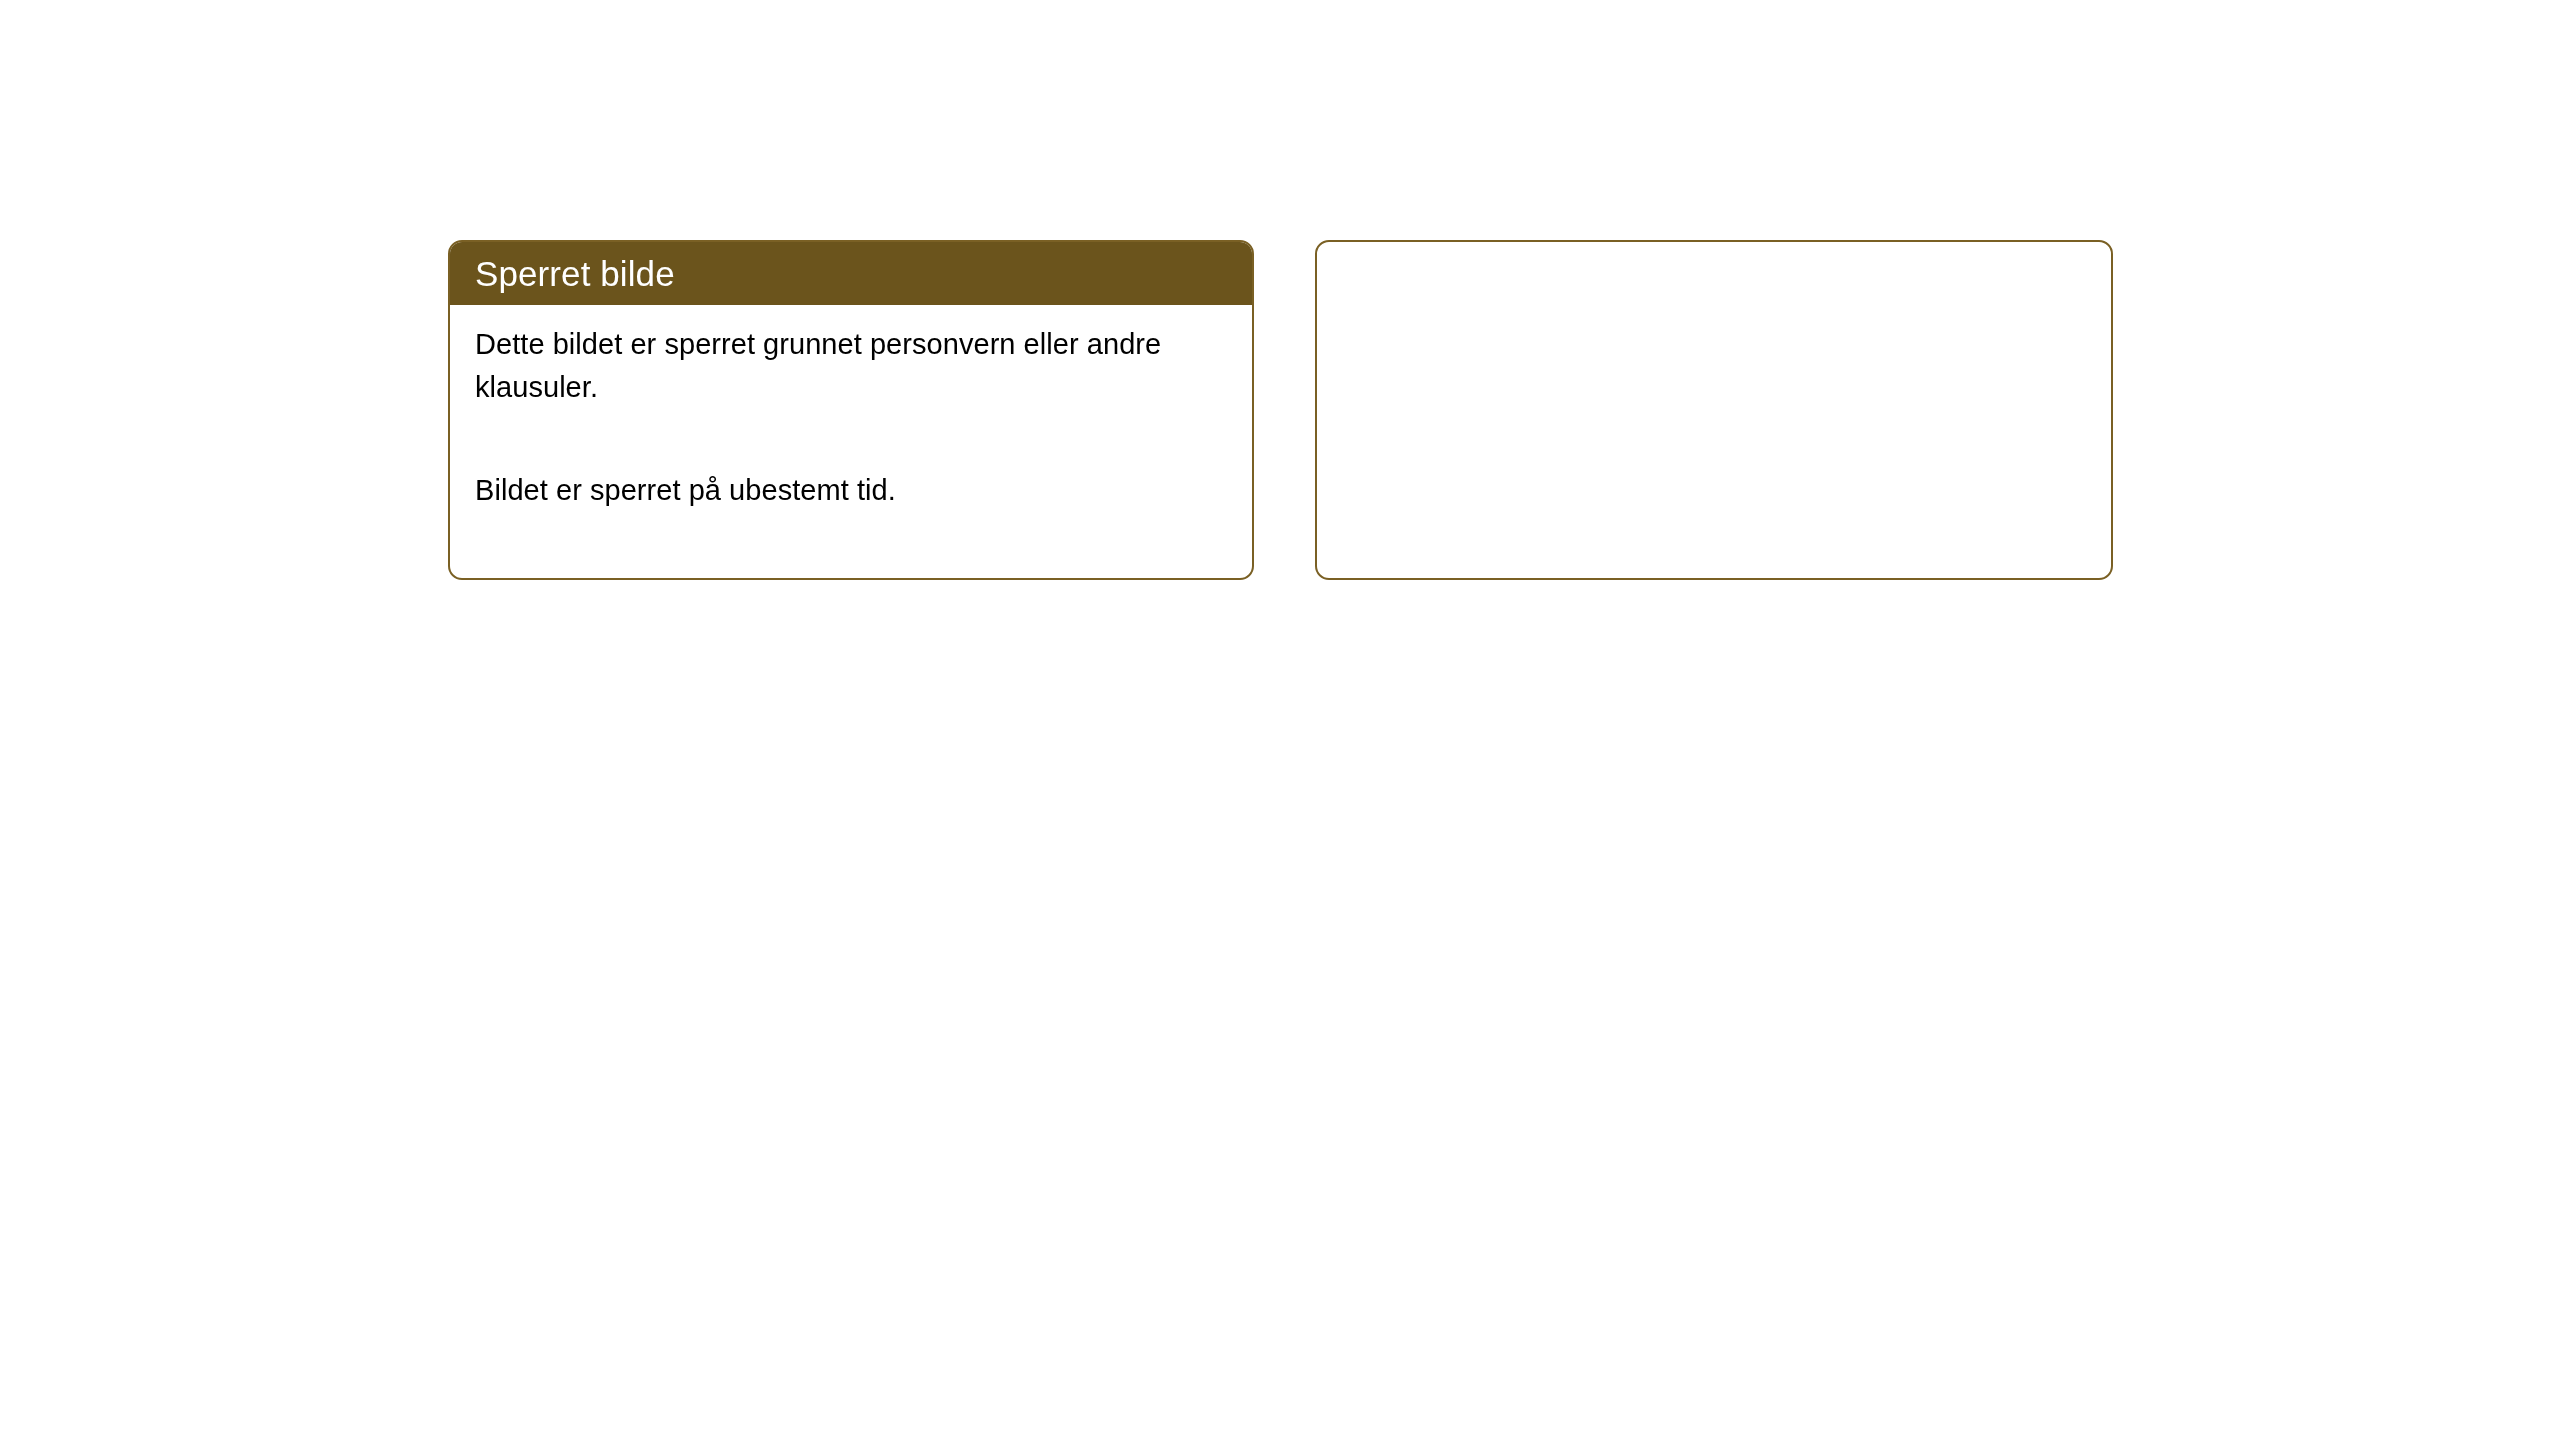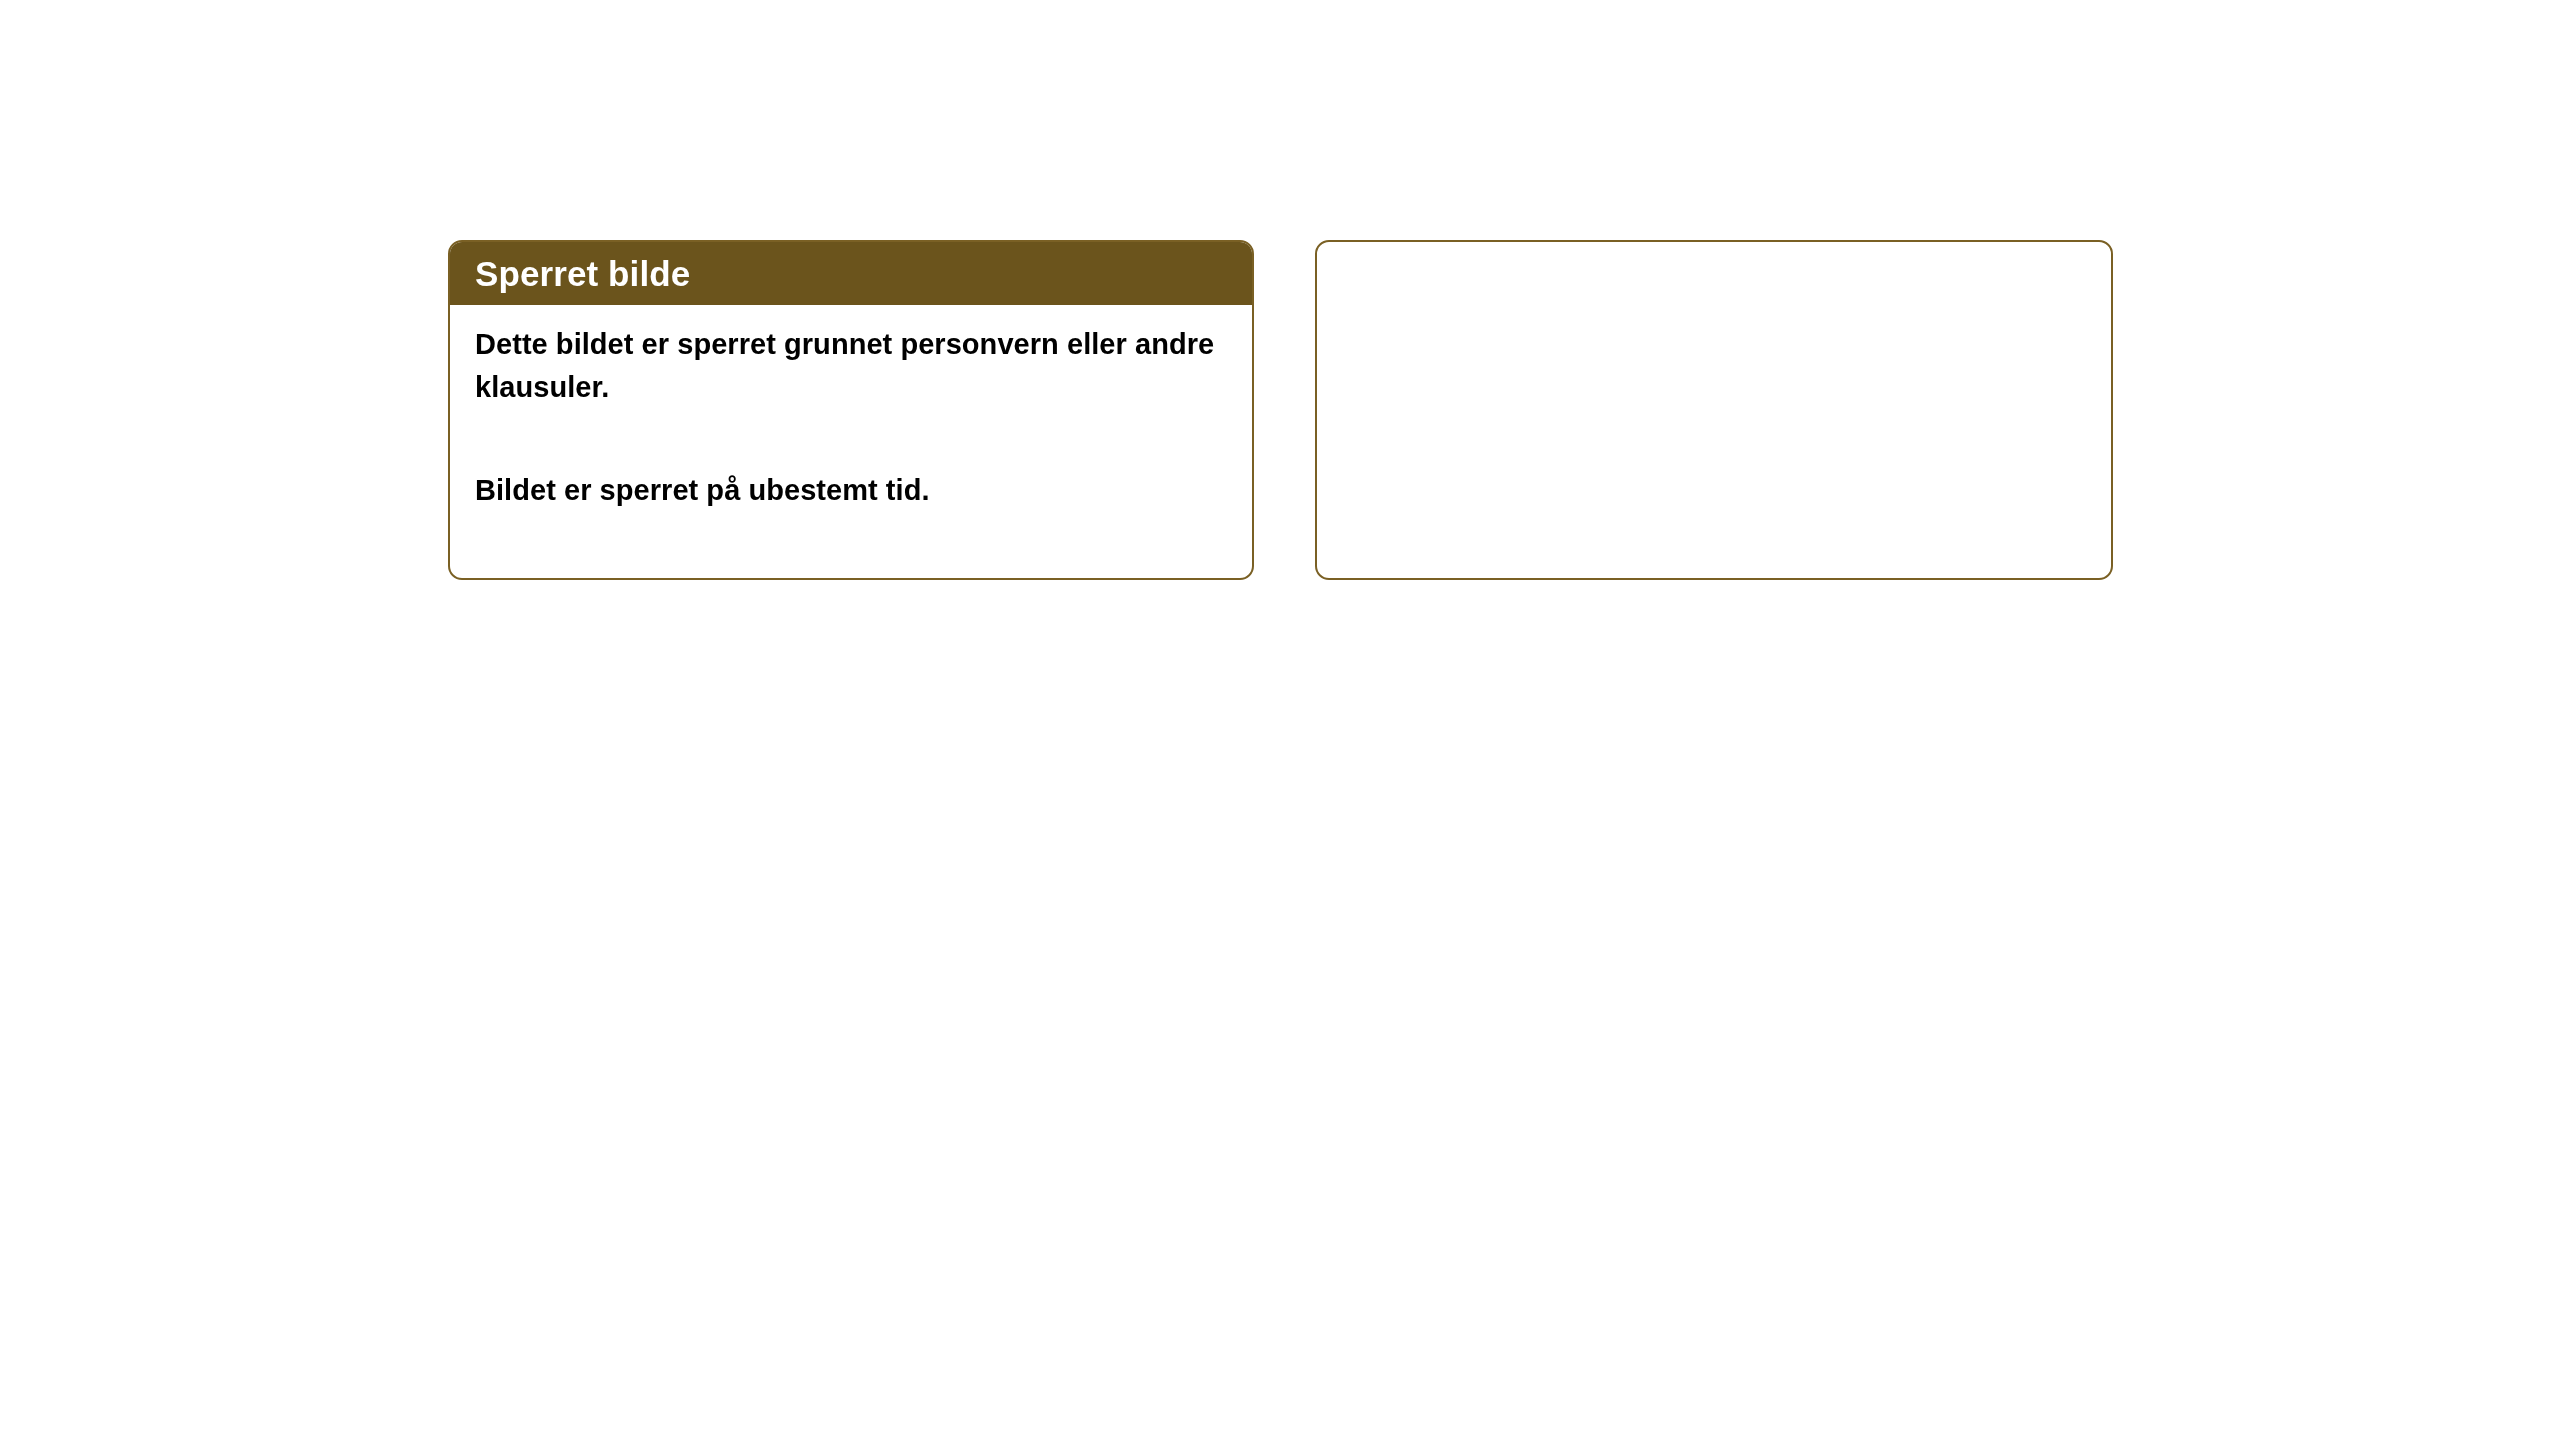--- a/index.html
+++ b/index.html
@@ -53,38 +53,38 @@
     background: #6b541c;
     display: flex;
     align-items: center;
     padding: 0 0 0 25px;
   }
 
   .card-title {
     color: #ffffff;
     font-family: "Liberation Sans", sans-serif;
     font-size: 35px;
-    font-weight: 700;
+    font-weight: 400;
     line-height: 40px;
     letter-spacing: 0.1px;
     white-space: nowrap;
   }
 
   .card-body {
     box-sizing: border-box;
     padding: 18px 24px 0 25px;
     background: #ffffff;
   }
 
   .card-text {
     margin: 0;
     color: #000000;
     font-family: "Liberation Sans", sans-serif;
     font-size: 29px;
-    font-weight: 700;
+    font-weight: 400;
     line-height: 43px;
     letter-spacing: 0.05px;
   }
 
   .card-text + .card-text {
     margin-top: 60px;
   }
 </style>
 </head>
 <body>

